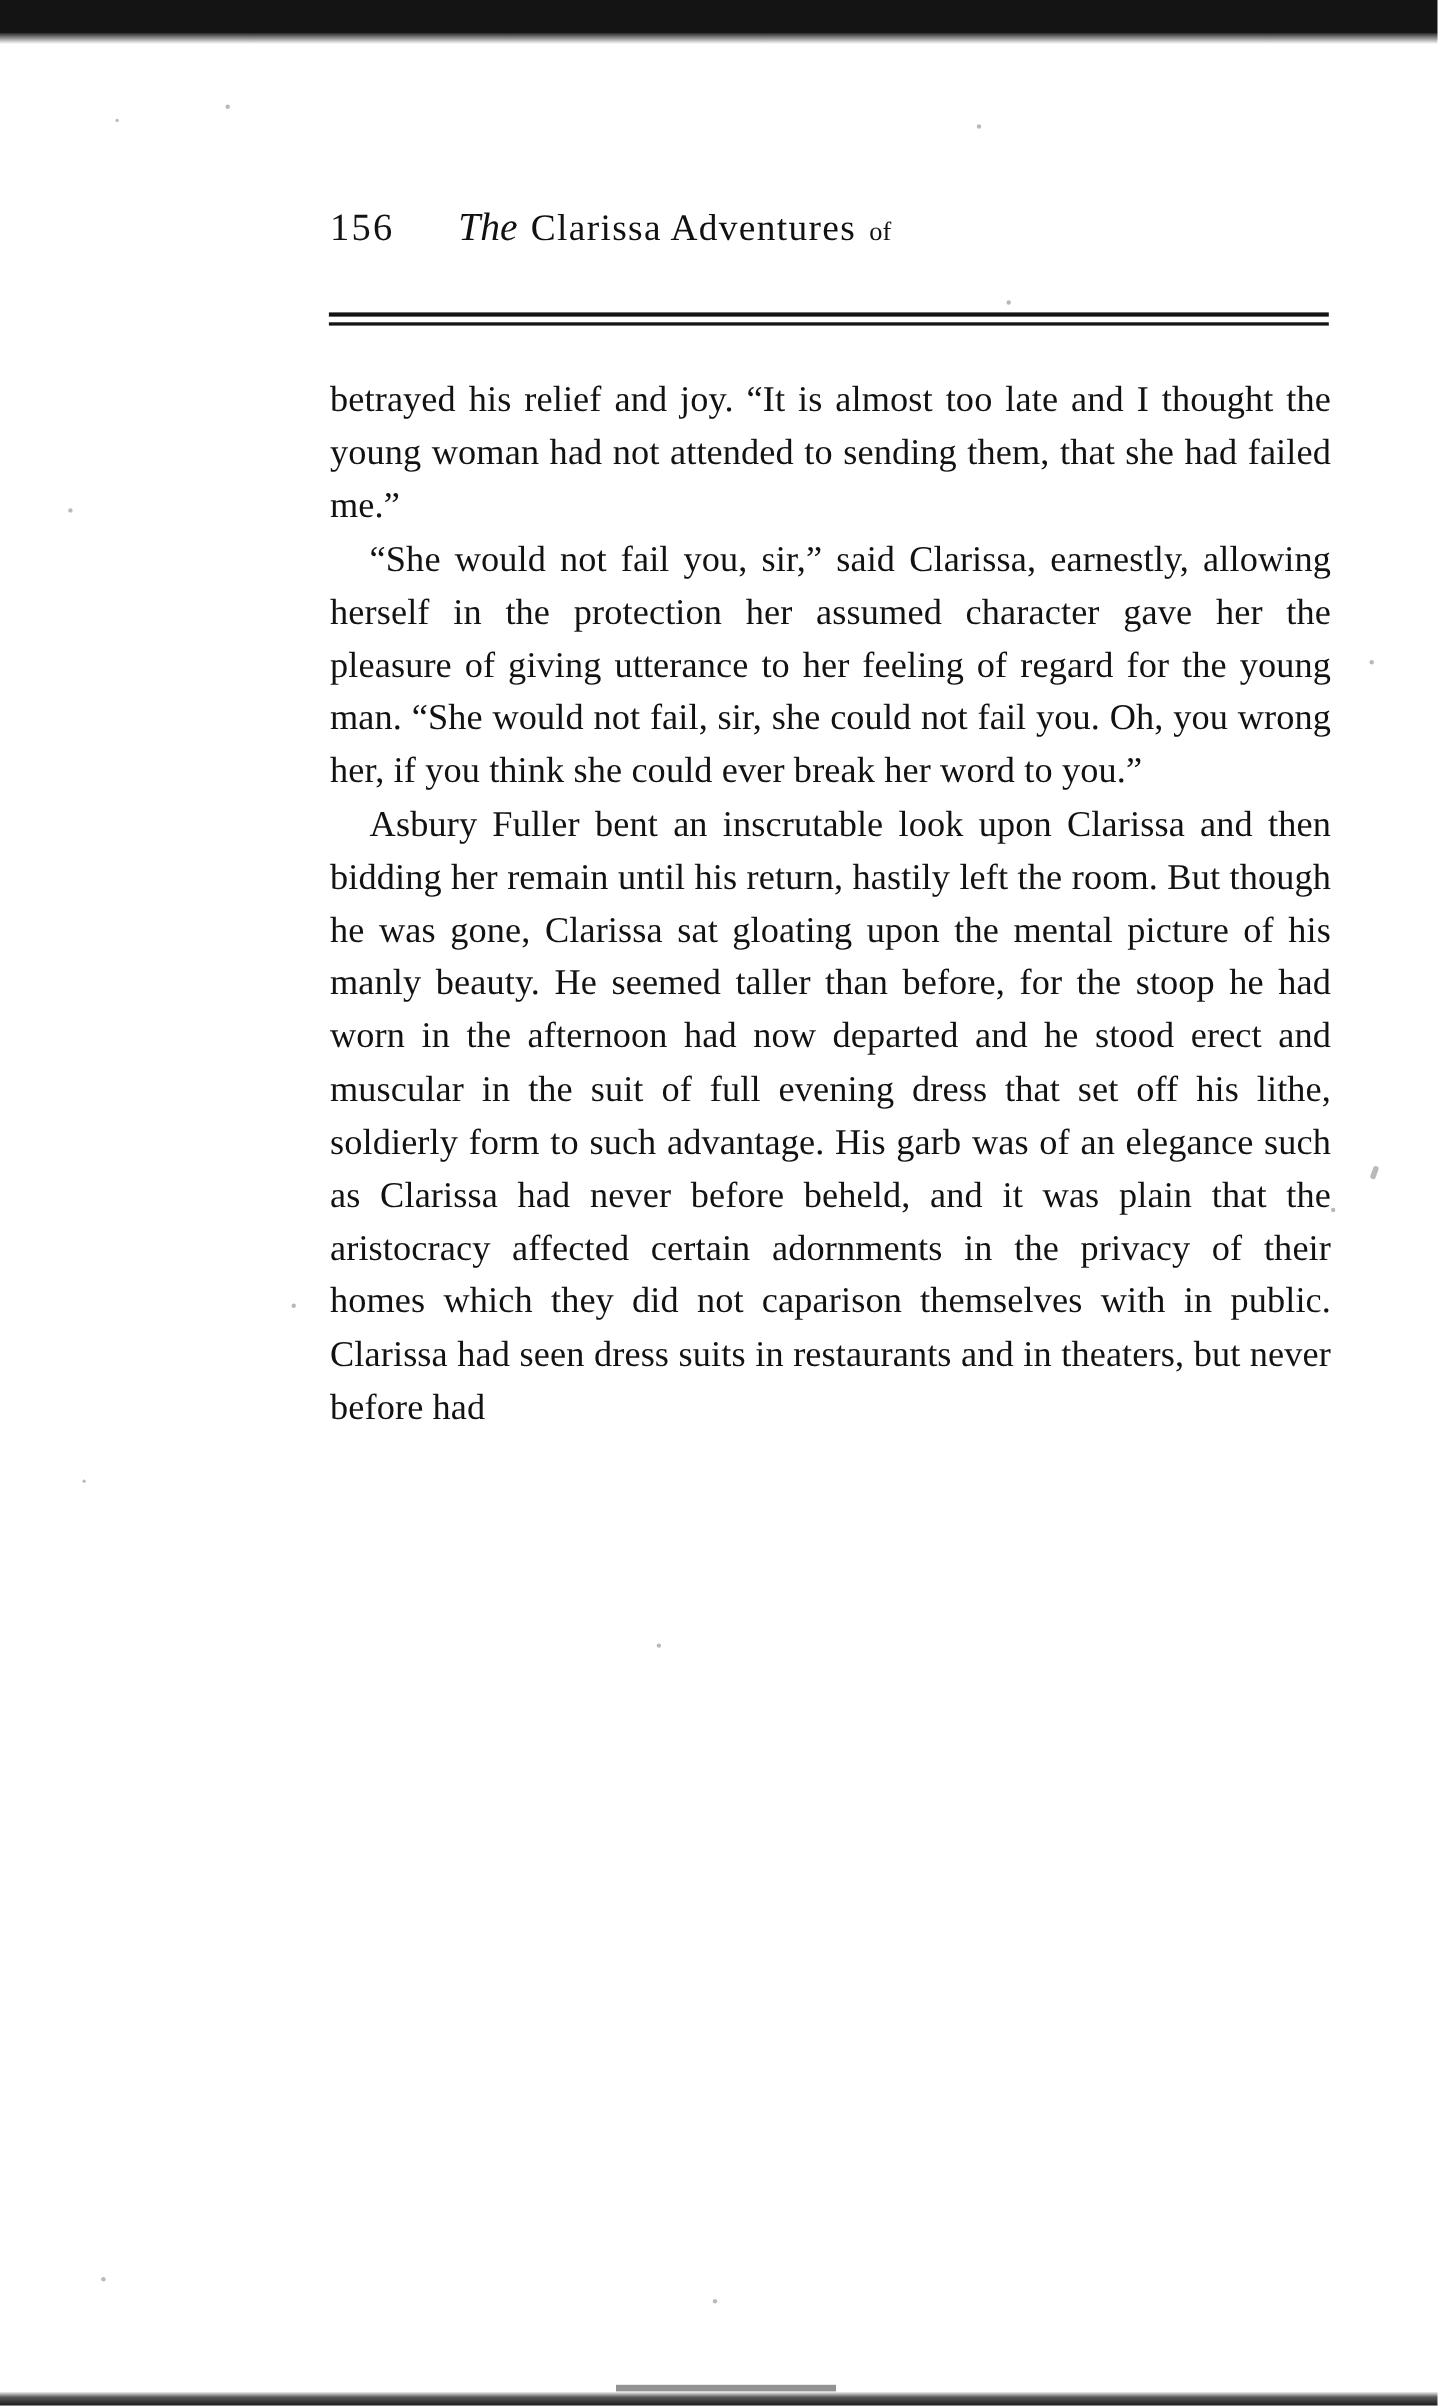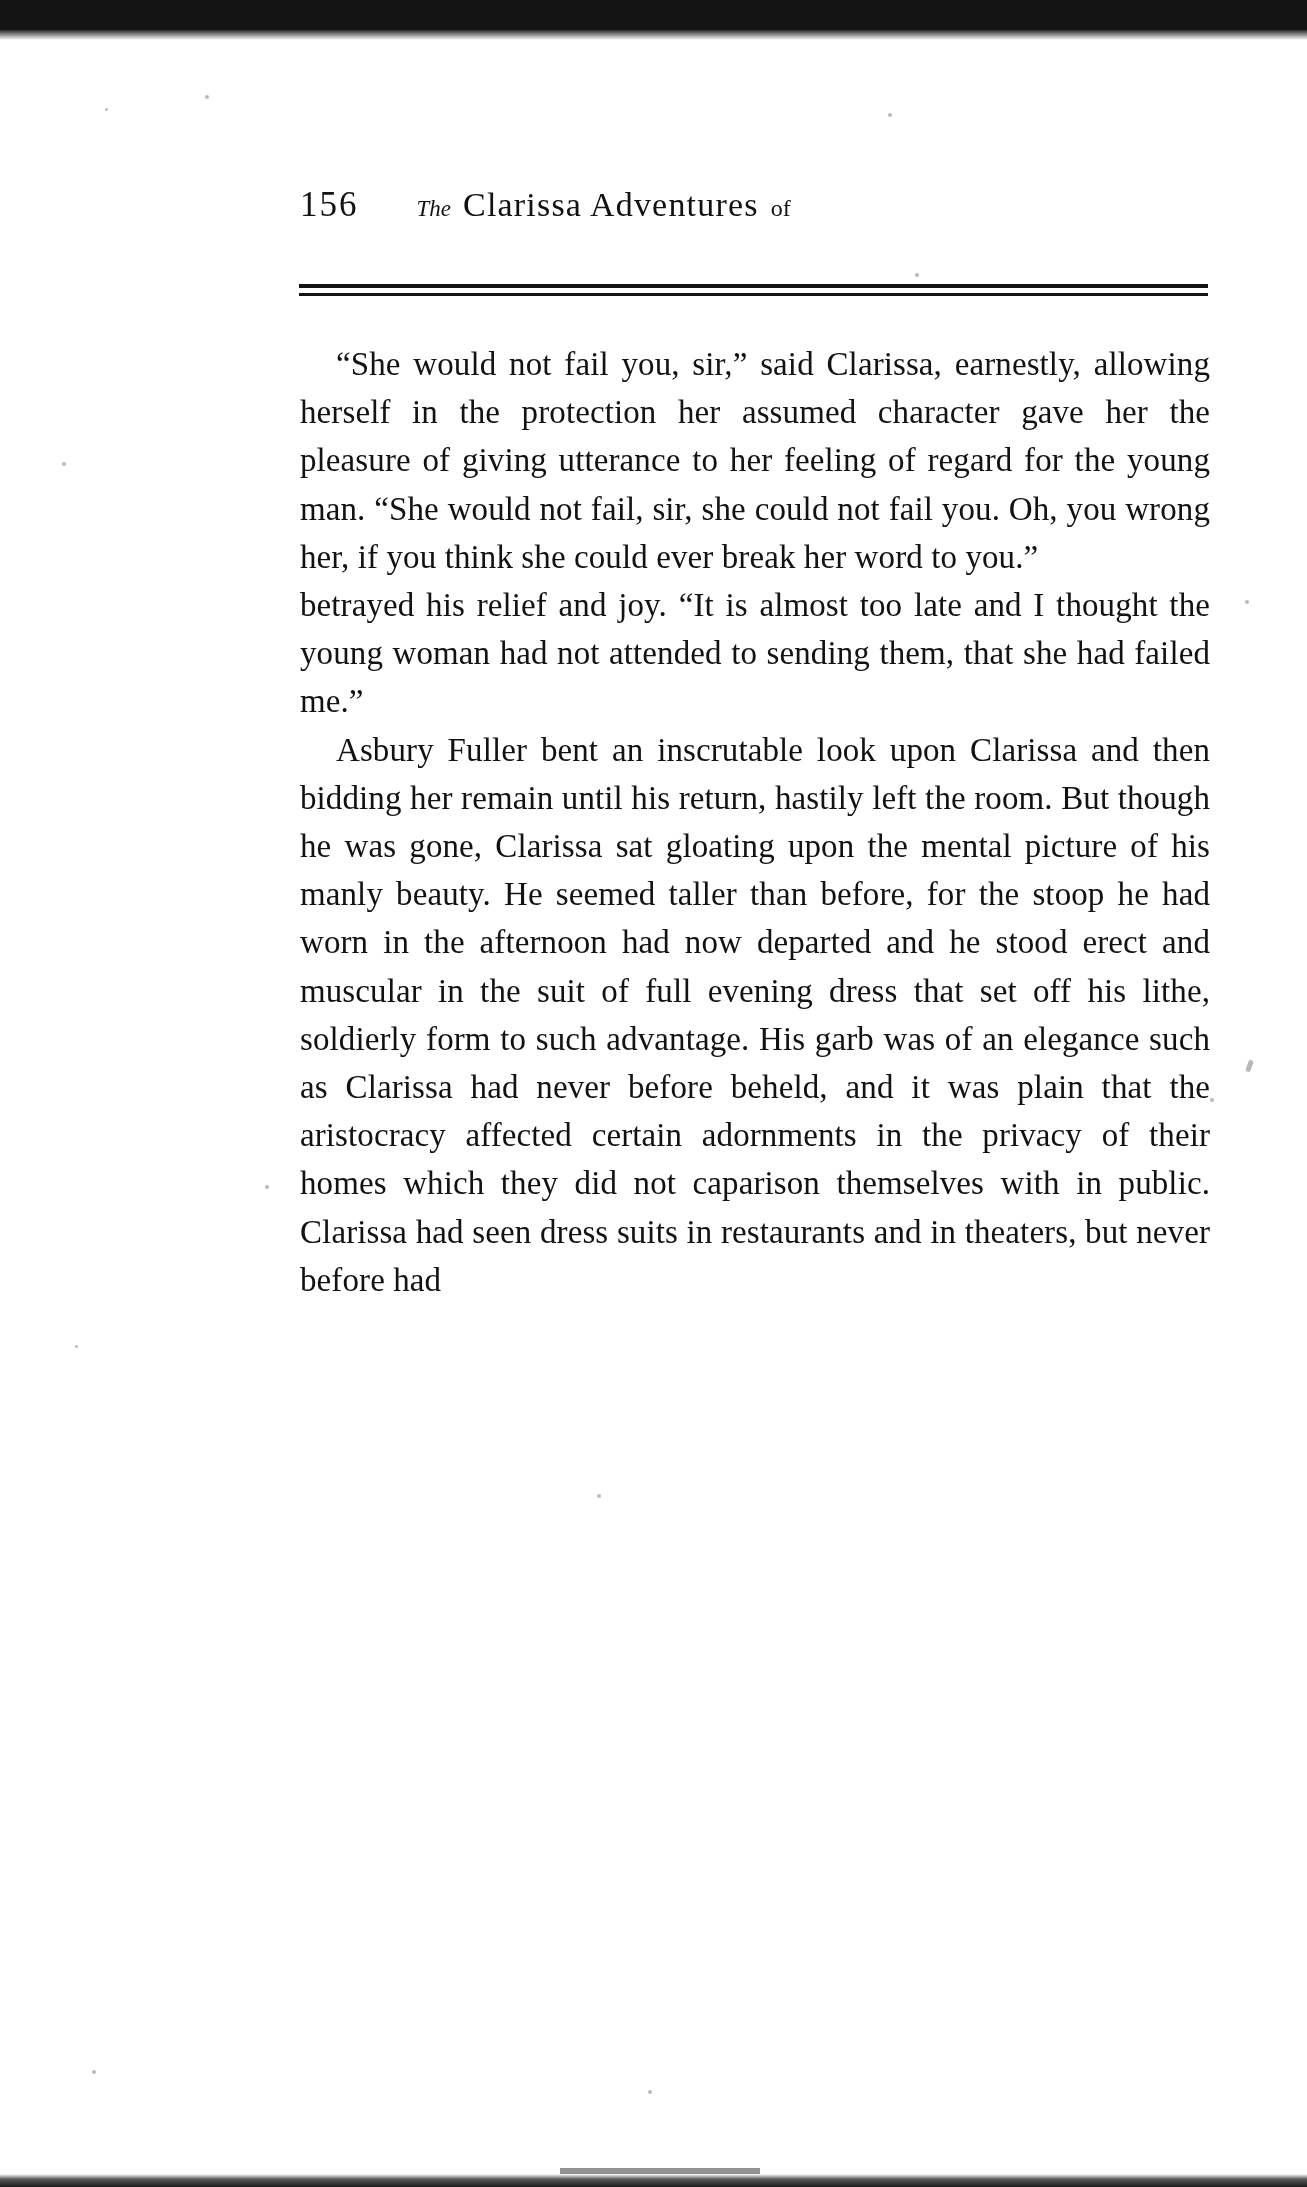--- a/index.html
+++ b/index.html
@@ -71,21 +71,21 @@
   }
   .folio {
     font-size: 35px;
     letter-spacing: 2px;
     font-family: "Liberation Serif", serif;
     color: #131313;
     margin-right: 58px;
   }
   .head-the {
     font-style: italic;
-    font-size: 23px;
+    font-size: 36px;
     font-family: "Liberation Serif", serif;
     margin-right: 12px;
   }
   .head-title {
     font-size: 34px;
     letter-spacing: 1.2px;
     font-family: "Liberation Serif", serif;
     margin-right: 12px;
   }
   .head-of {
@@ -161,22 +161,22 @@
     <span class="head-of">of</span>
   </div>
 
   <div class="rule-wrap">
     <div class="rule-thick"></div>
     <div class="rule-gap"></div>
     <div class="rule-thin"></div>
   </div>
 
   <div class="body-block">
+    <p class="para">betrayed his relief and joy.  “It is almost too late and I thought the young woman had not attended to sending them, that she had failed me.”</p>
     <p class="para indent">“She would not fail you, sir,” said Clarissa, earnestly, allowing herself in the protection her assumed character gave her the pleasure of giving utterance to her feeling of regard for the young man.  “She would not fail, sir, she could not fail you.  Oh, you wrong her, if you think she could ever break her word to you.”</p>
-    <p class="para">betrayed his relief and joy.  “It is almost too late and I thought the young woman had not attended to sending them, that she had failed me.”</p>
     <p class="para indent">Asbury Fuller bent an inscrutable look upon Clarissa and then bidding her remain until his return, hastily left the room.  But though he was gone, Clarissa sat gloating upon the mental picture of his manly beauty.  He seemed taller than before, for the stoop he had worn in the afternoon had now departed and he stood erect and muscular in the suit of full evening dress that set off his lithe, soldierly form to such advantage.  His garb was of an elegance such as Clarissa had never before beheld, and it was plain that the aristocracy affected certain adornments in the privacy of their homes which they did not caparison themselves with in public.  Clarissa had seen dress suits in restaurants and in theaters, but never before had</p>
   </div>
 
   <div class="speck" style="left:205px;top:95px;width:4px;height:4px;"></div>
   <div class="speck" style="left:105px;top:108px;width:3px;height:3px;"></div>
   <div class="speck" style="left:888px;top:113px;width:4px;height:4px;"></div>
   <div class="speck" style="left:915px;top:273px;width:4px;height:4px;"></div>
   <div class="speck" style="left:62px;top:462px;width:4px;height:4px;"></div>
   <div class="speck" style="left:1245px;top:600px;width:4px;height:4px;"></div>
   <div class="speck" style="left:1247px;top:1060px;width:5px;height:12px;border-radius:2px;transform:rotate(20deg);"></div>

